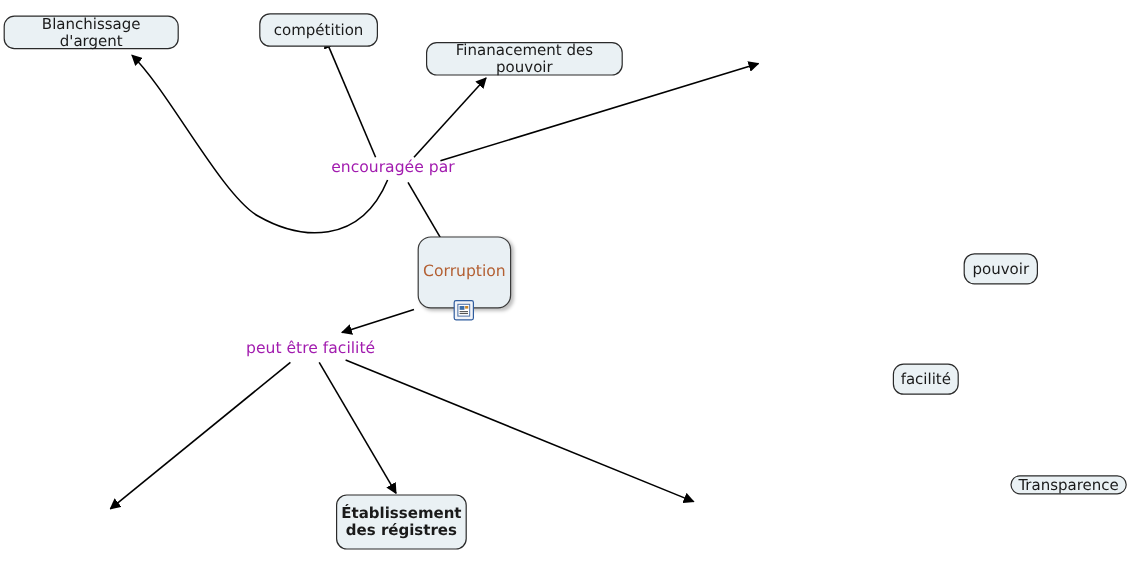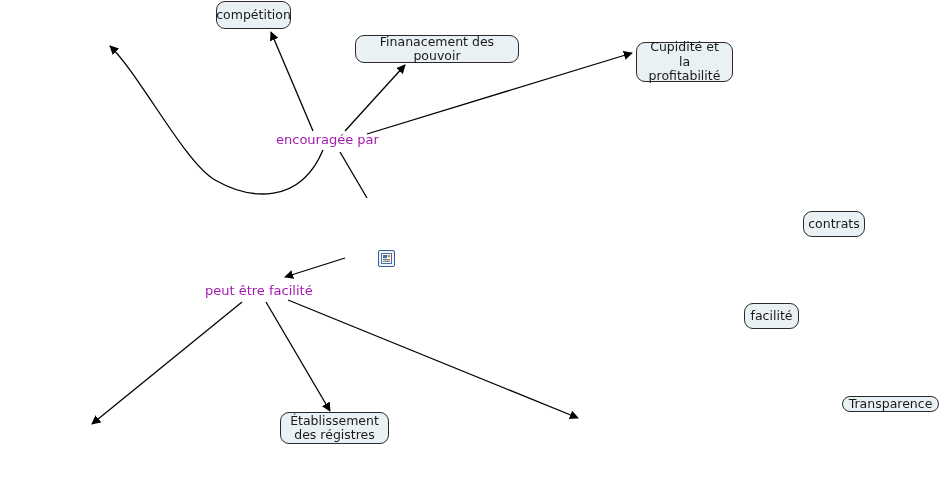--- a/index.html
+++ b/index.html
@@ -95,56 +95,58 @@
 
     <path d="M 345 258 L 285 277" stroke="#000000" stroke-width="1.3" fill="none" marker-end="url(#arrow)"></path>
 
     <path d="M 242 302 L 92 424" stroke="#000000" stroke-width="1.3" fill="none" marker-end="url(#arrow)"></path>
 
     <path d="M 266 302 L 330 411" stroke="#000000" stroke-width="1.3" fill="none" marker-end="url(#arrow)"></path>
 
     <path d="M 288 300 L 578 418" stroke="#000000" stroke-width="1.3" fill="none" marker-end="url(#arrow)"></path>
   </svg>
 
+  <div class="node root" style="left:348px; top:197px; width:78px; height:60px;">
+    <span>Corruption</span>
+  </div>
   <div class="note-badge" style="left:378px; top:250px;">
     <svg width="11" height="11" viewBox="0 0 11 11" aria-hidden="true">
       <rect x="0.5" y="0.5" width="10" height="10" fill="#ffffff" stroke="#4a6fa5" stroke-width="1"></rect>
       <rect x="2" y="2" width="4" height="3.2" fill="#3d6ea8"></rect>
       <rect x="6.6" y="2" width="2.6" height="2.2" fill="#c8862a"></rect>
       <rect x="2" y="6.2" width="7" height="0.9" fill="#555555"></rect>
       <rect x="2" y="7.8" width="7" height="0.9" fill="#555555"></rect>
     </svg>
   </div>
 
   <div class="edge-label" style="left:276px; top:132px;">encouragée par</div>
   <div class="edge-label" style="left:205px; top:283px;">peut être facilité</div>
 
+  <div class="node" style="left:3px; top:13px; width:146px; height:28px;">
+    <span>Blanchissage d'argent</span>
+  </div>
 
-  <div class="node" style="left:216px; top:1px; width:75px; height:28px;">
+  <div class="node" style="left:216px; top:11px; width:99px; height:28px;">
     <span>compétition</span>
   </div>
 
   <div class="node" style="left:355px; top:35px; width:164px; height:28px;">
     <span>Finanacement des pouvoir</span>
   </div>
 
-  <div class="node" style="left:636px; top:42px; width:97px; height:40px;">
-    <span>Cupidité et la
-profitabilité</span>
-  </div>
 
 
-  <div class="node" style="left:280px; top:412px; width:109px; height:32px;">
+  <div class="node" style="left:280px; top:412px; width:109px; height:46px;font-weight:bold;">
     <span>Établissement
 des régistres</span>
   </div>
 
 
   <div class="node" style="left:803px; top:211px; width:62px; height:26px;">
-    <span>contrats</span>
+    <span>pouvoir</span>
   </div>
 
   <div class="node" style="left:744px; top:303px; width:55px; height:26px;">
     <span>facilité</span>
   </div>
 
   <div class="node" style="left:842px; top:396px; width:97px; height:16px;">
     <span>Transparence</span>
   </div>
 

